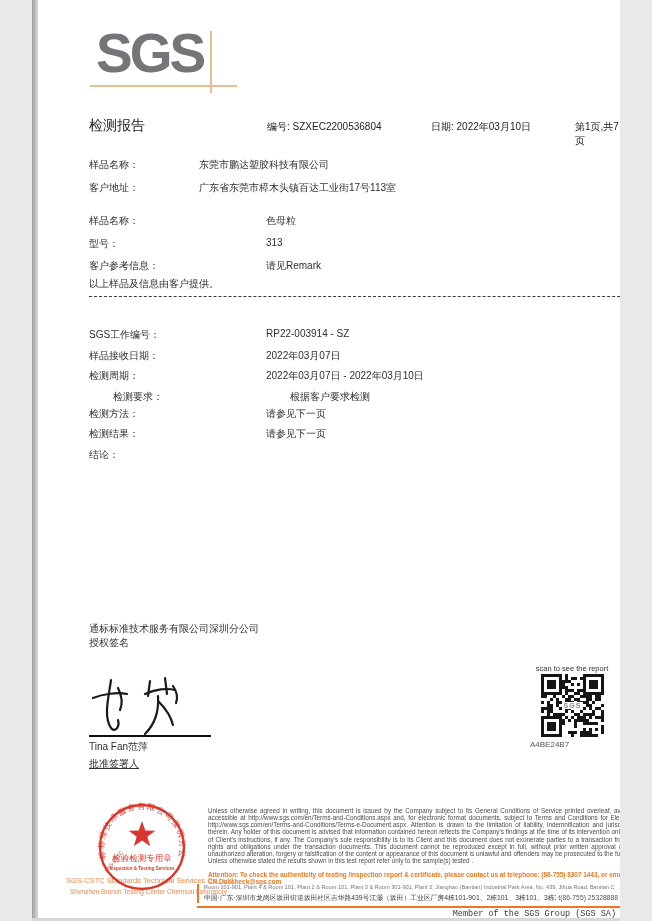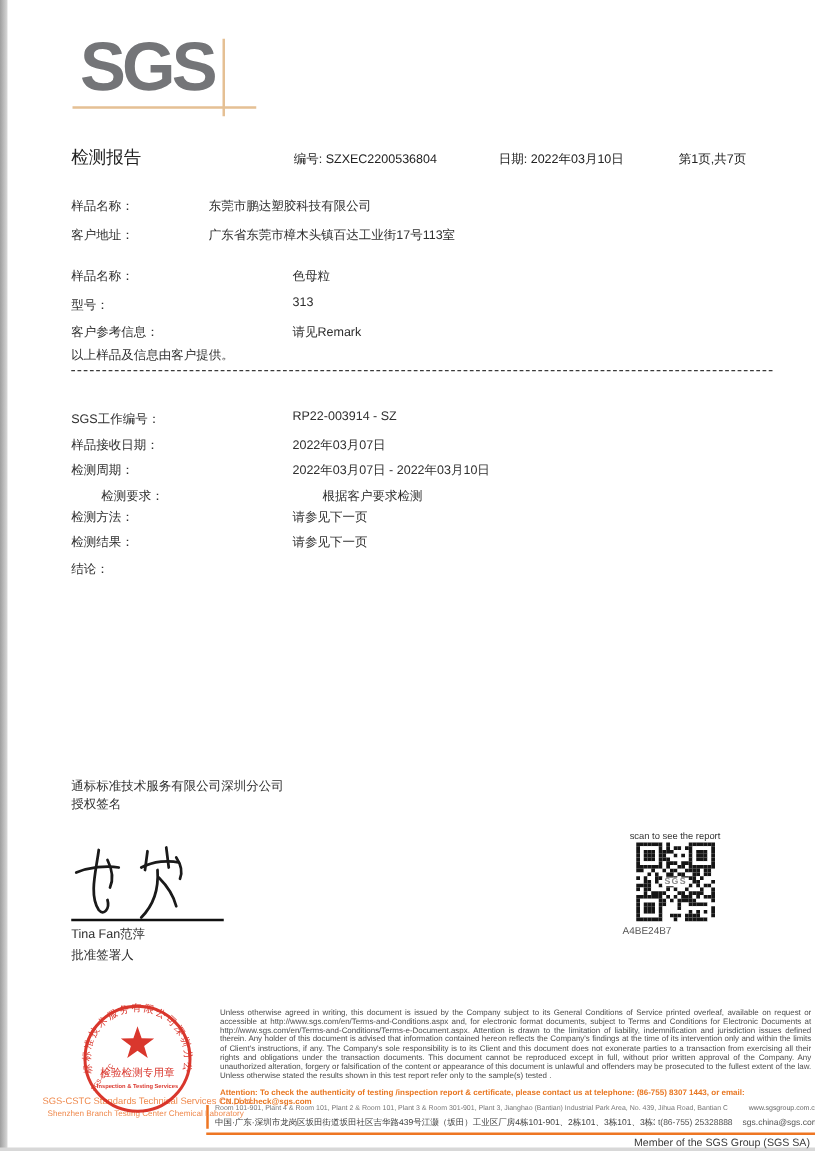--- a/index.html
+++ b/index.html
@@ -1,17 +1,17 @@
 <!DOCTYPE html>
 <html><head>
 <meta charset="utf-8">
 <style>
   html,body{margin:0;padding:0;background:#e9e9e9;}
   .page{
-    position:relative;width:652px;height:921px;background:#ffffff;
+    position:relative;width:588px;height:921px;background:#ffffff;
     font-family:"Liberation Sans","DejaVu Sans",sans-serif;color:#2f2f2f;
     overflow:hidden;margin:0 auto;
   }
   .edge-left{position:absolute;left:0;top:0;width:6px;height:921px;
     background:linear-gradient(90deg,#9f9f9f,#d9d9d9);}
   .edge-bottom{position:absolute;left:0;bottom:0;width:652px;height:3px;background:#d8d8d8;}
 
   
   .logo-text{position:absolute;left:64px;top:26px;font-size:55px;font-weight:700;
     letter-spacing:-3px;color:#747578;line-height:1;}
@@ -34,21 +34,21 @@
 
   .conclusion{position:absolute;left:177px;top:448px;width:318px;font-size:10px;
     line-height:15px;color:#2f2f2f;text-align:justify;}
 
   
   .sig-company{position:absolute;left:57px;top:622px;font-size:10px;}
   .sig-auth{position:absolute;left:57px;top:636px;font-size:10px;}
   .sig-svg{position:absolute;left:55px;top:672px;}
   .sig-line{position:absolute;left:57px;top:735px;width:122px;border-top:2px solid #111;}
   .sig-name{position:absolute;left:57px;top:740px;font-size:10px;}
-  .sig-title{position:absolute;left:57px;top:757px;font-size:10px;}
+  .sig-title{position:absolute;left:57px;top:757px;font-size:10px;text-decoration:underline;}
 
   
   .qr-caption{position:absolute;left:498px;top:664px;width:84px;text-align:center;
     font-size:7.5px;color:#333;}
   .qr-grid{position:absolute;left:509px;top:674px;width:63px;height:63px;
     display:grid;grid-template-columns:repeat(21,3px);grid-auto-rows:3px;background:#fff;}
   .qc{background:#fff;}
   .qc.on{background:#151515;}
   .qr-center{position:absolute;left:509px;top:674px;width:63px;height:63px;
     display:flex;align-items:center;justify-content:center;pointer-events:none;}
@@ -69,21 +69,21 @@
     padding-left:5px;}
   .addr-row1{display:flex;align-items:baseline;font-size:5.6px;color:#777;white-space:nowrap;}
   .addr-row1 .addr-en{overflow:hidden;max-width:410px;}
   .addr-row1 .web{margin-left:auto;padding-right:4px;color:#666;}
   .addr-row2{display:flex;align-items:baseline;font-size:6.8px;color:#3c3c3c;
     white-space:nowrap;margin-top:3px;}
   .addr-row2 .addr-cn{overflow:hidden;max-width:352px;}
   .addr-row2 .phone{margin-left:auto;color:#555;}
   .addr-row2 .email{margin-left:8px;padding-right:4px;color:#555;}
   .f-rule{position:absolute;left:165px;top:906px;width:487px;height:2px;background:#ee7623;}
-  .member{position:absolute;right:4px;top:909px;font-size:8.5px;color:#3a3a3a;}
+  .member{position:absolute;right:4px;top:909px;font-size:8.5px;color:#3a3a3a;font-family:Liberation Mono, monospace;}
 </style>
 </head>
 <body>
 
 <div class="page">
   <div class="edge-left"></div>
   <div class="edge-bottom"></div>
 
   <div class="logo-text">SGS</div>
   <div class="logo-hline"></div>

